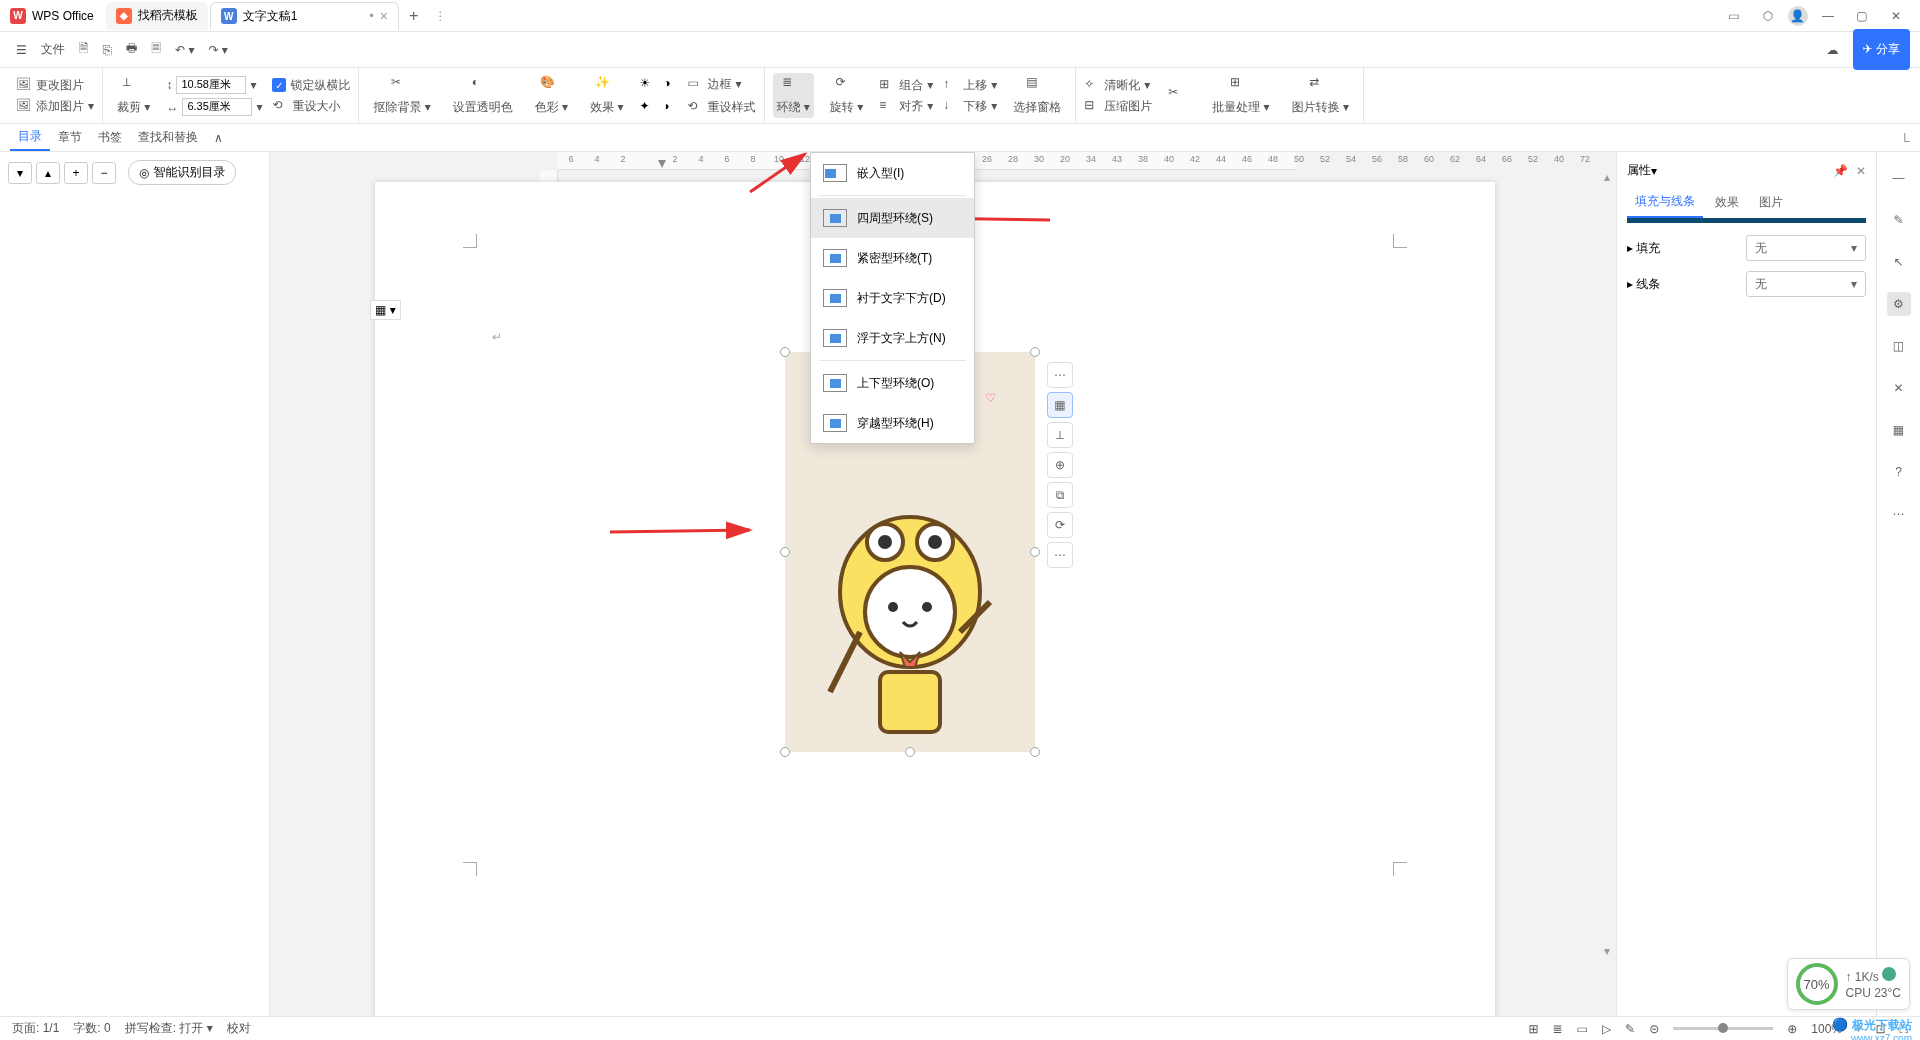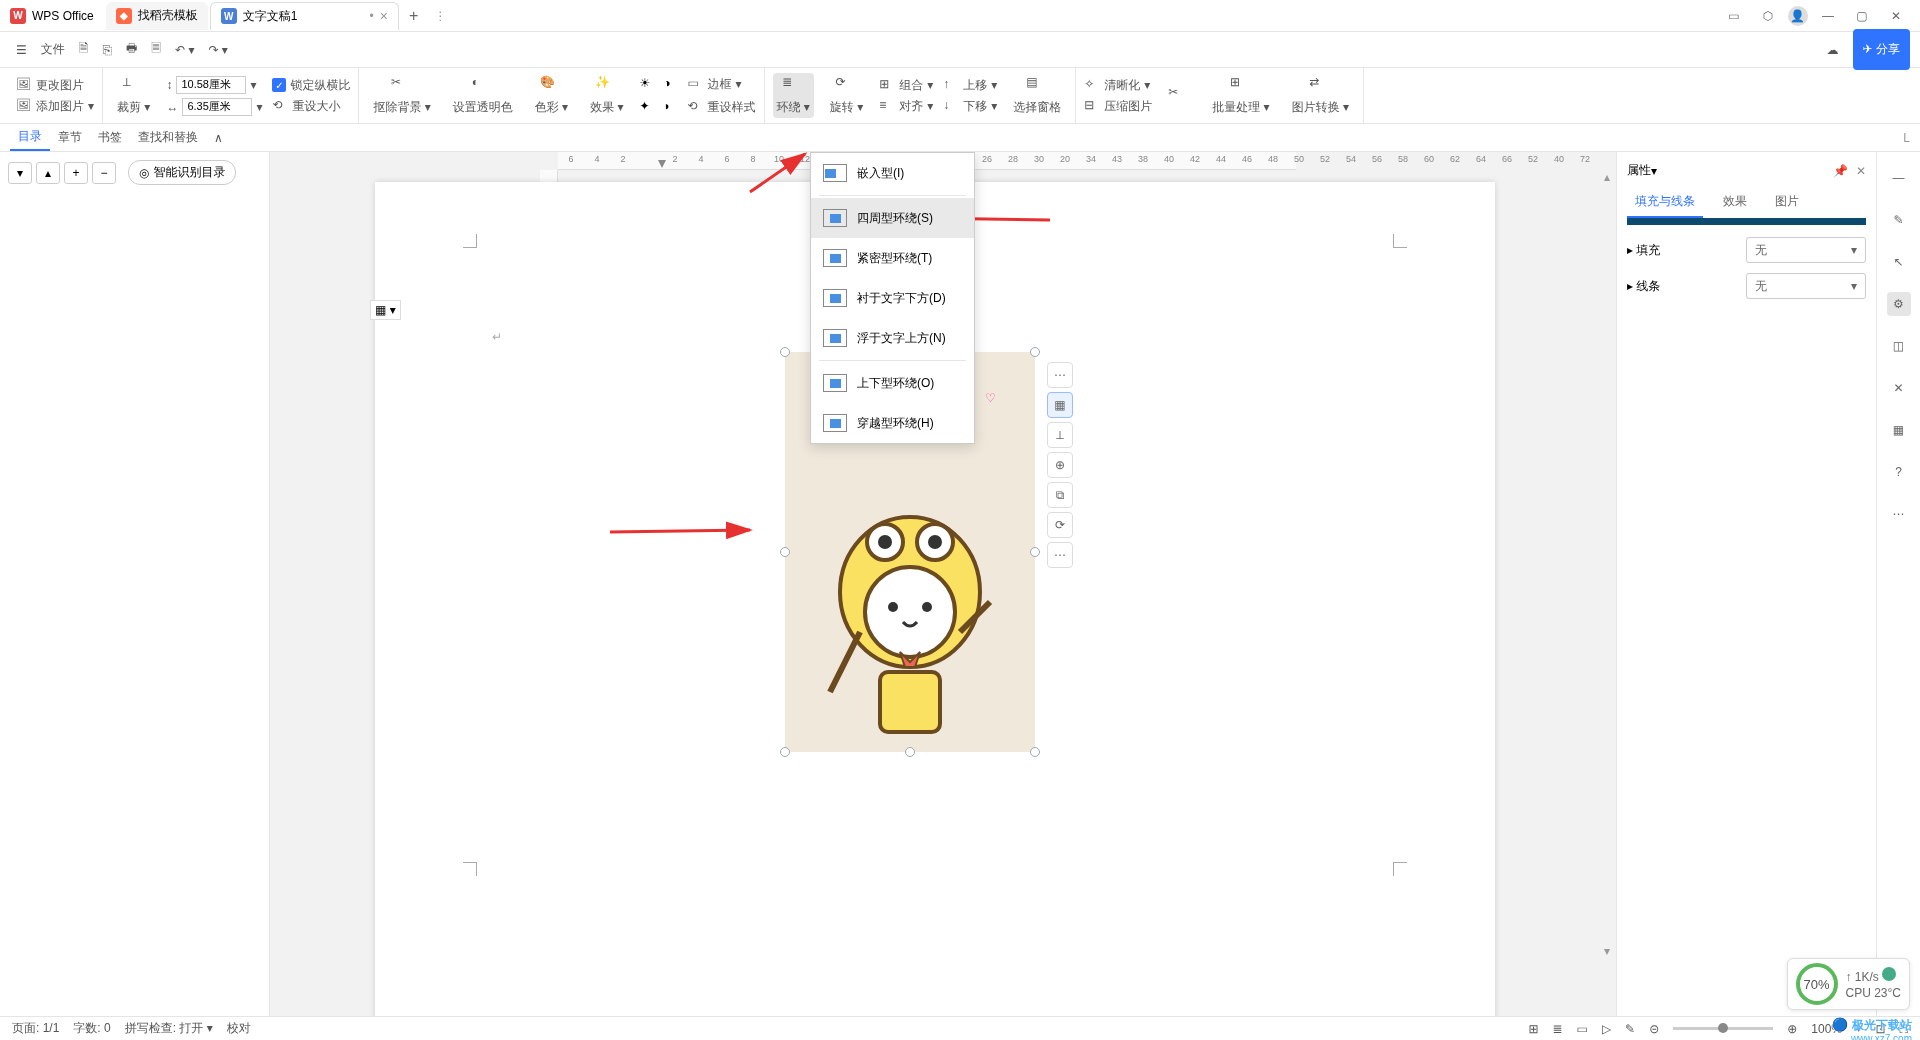--- a/index.html
+++ b/index.html
@@ -60,21 +60,21 @@
 .ft-btn{width:26px;height:26px;border:1px solid #ddd;border-radius:4px;background:#fff;display:flex;align-items:center;justify-content:center;color:#666;}
 .dd-menu{position:absolute;top:0;left:420px;width:165px;background:#fff;border:1px solid #ccc;box-shadow:0 4px 12px rgba(0,0,0,0.15);z-index:100;}
 .dd-item{height:40px;display:flex;align-items:center;gap:10px;padding:0 12px;}
 .dd-item.highlight{background:#e9e9e9;}
 .dd-icon{width:24px;height:18px;border:1px solid #888;position:relative;display:flex;align-items:center;}
 .dd-icon .blue-sq{width:11px;height:9px;background:#4a90e2;position:absolute;}
 .dd-sep{height:1px;background:#e5e5e5;margin:2px 8px;}
 .right-panel{width:260px;border-left:1px solid #e5e5e5;padding:10px;}
 .rp-title{display:flex;align-items:center;padding-bottom:8px;}
 .rp-title .spacer{flex:1;}
-.rp-tabs{display:flex;gap:12px;border-bottom:7px solid #0c4a6e;margin-bottom:12px;}
+.rp-tabs{display:flex;gap:4px;border-bottom:5px solid #0c4a6e;margin-bottom:12px;align-items:center;}
 .rp-tab{padding:6px 8px;color:#666;}
 .rp-tab.active{color:#2e74ff;border-bottom:2px solid #2e74ff;}
 .rp-row{display:flex;align-items:center;margin-bottom:10px;}
 .rp-select{width:120px;height:26px;border:1px solid #ccc;border-radius:3px;display:flex;align-items:center;justify-content:space-between;padding:0 8px;margin-left:auto;color:#666;}
 .right-icons{width:44px;border-left:1px solid #e5e5e5;display:flex;flex-direction:column;align-items:center;gap:18px;padding-top:14px;}
 .ri-btn{width:24px;height:24px;display:flex;align-items:center;justify-content:center;color:#666;}
 .ri-btn.active{background:#e5e5e5;border-radius:4px;}
 .statusbar{height:24px;border-top:1px solid #e5e5e5;display:flex;align-items:center;padding:0 12px;gap:14px;color:#555;font-size:11px;}
 .sb-spacer{flex:1;}
 .zoom-slider{width:100px;height:3px;background:#ccc;position:relative;}

